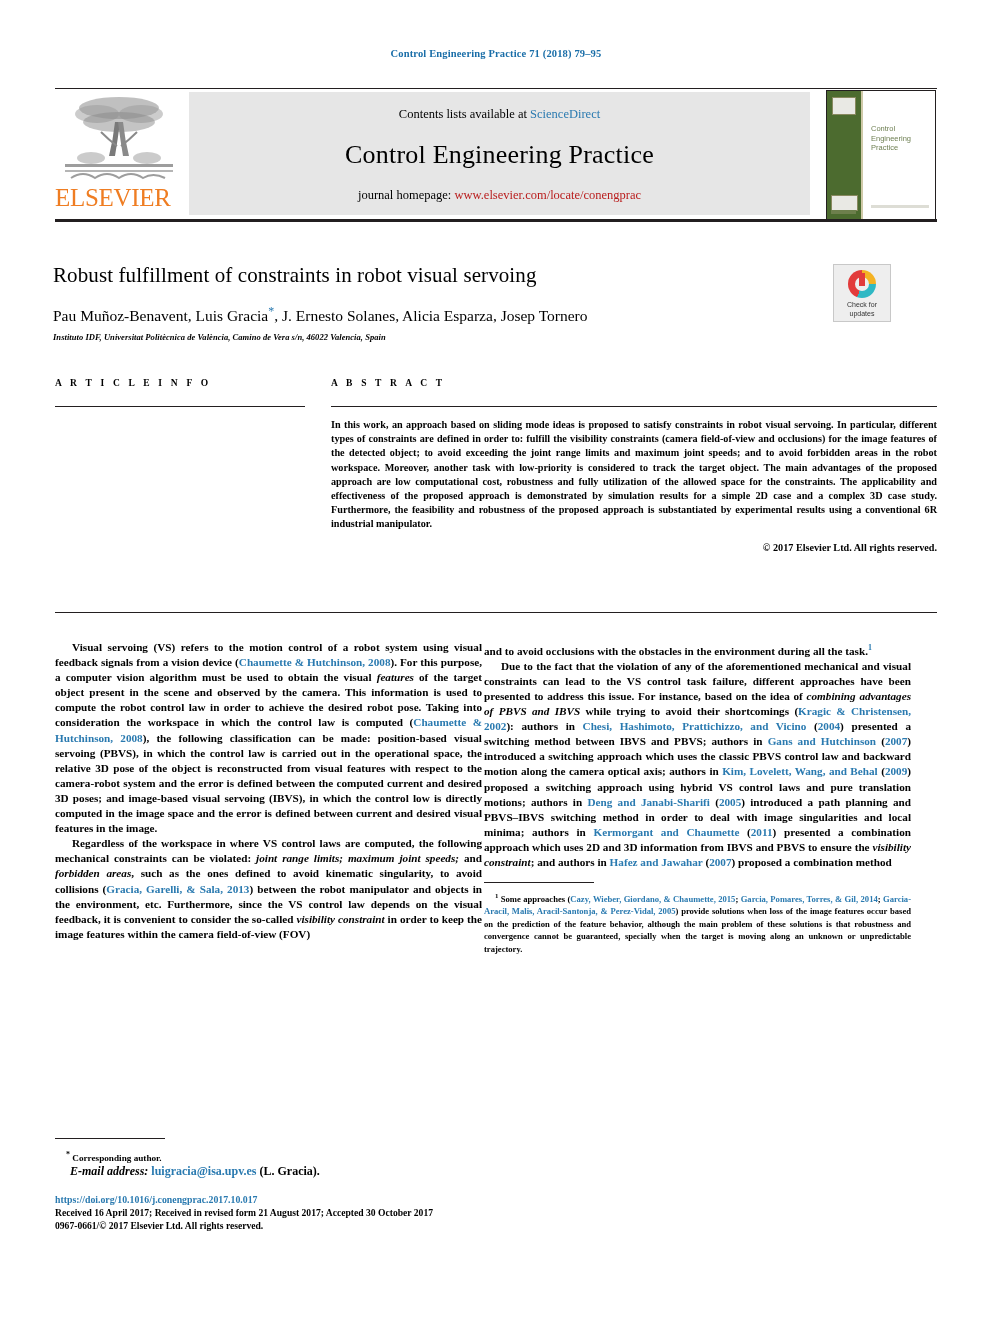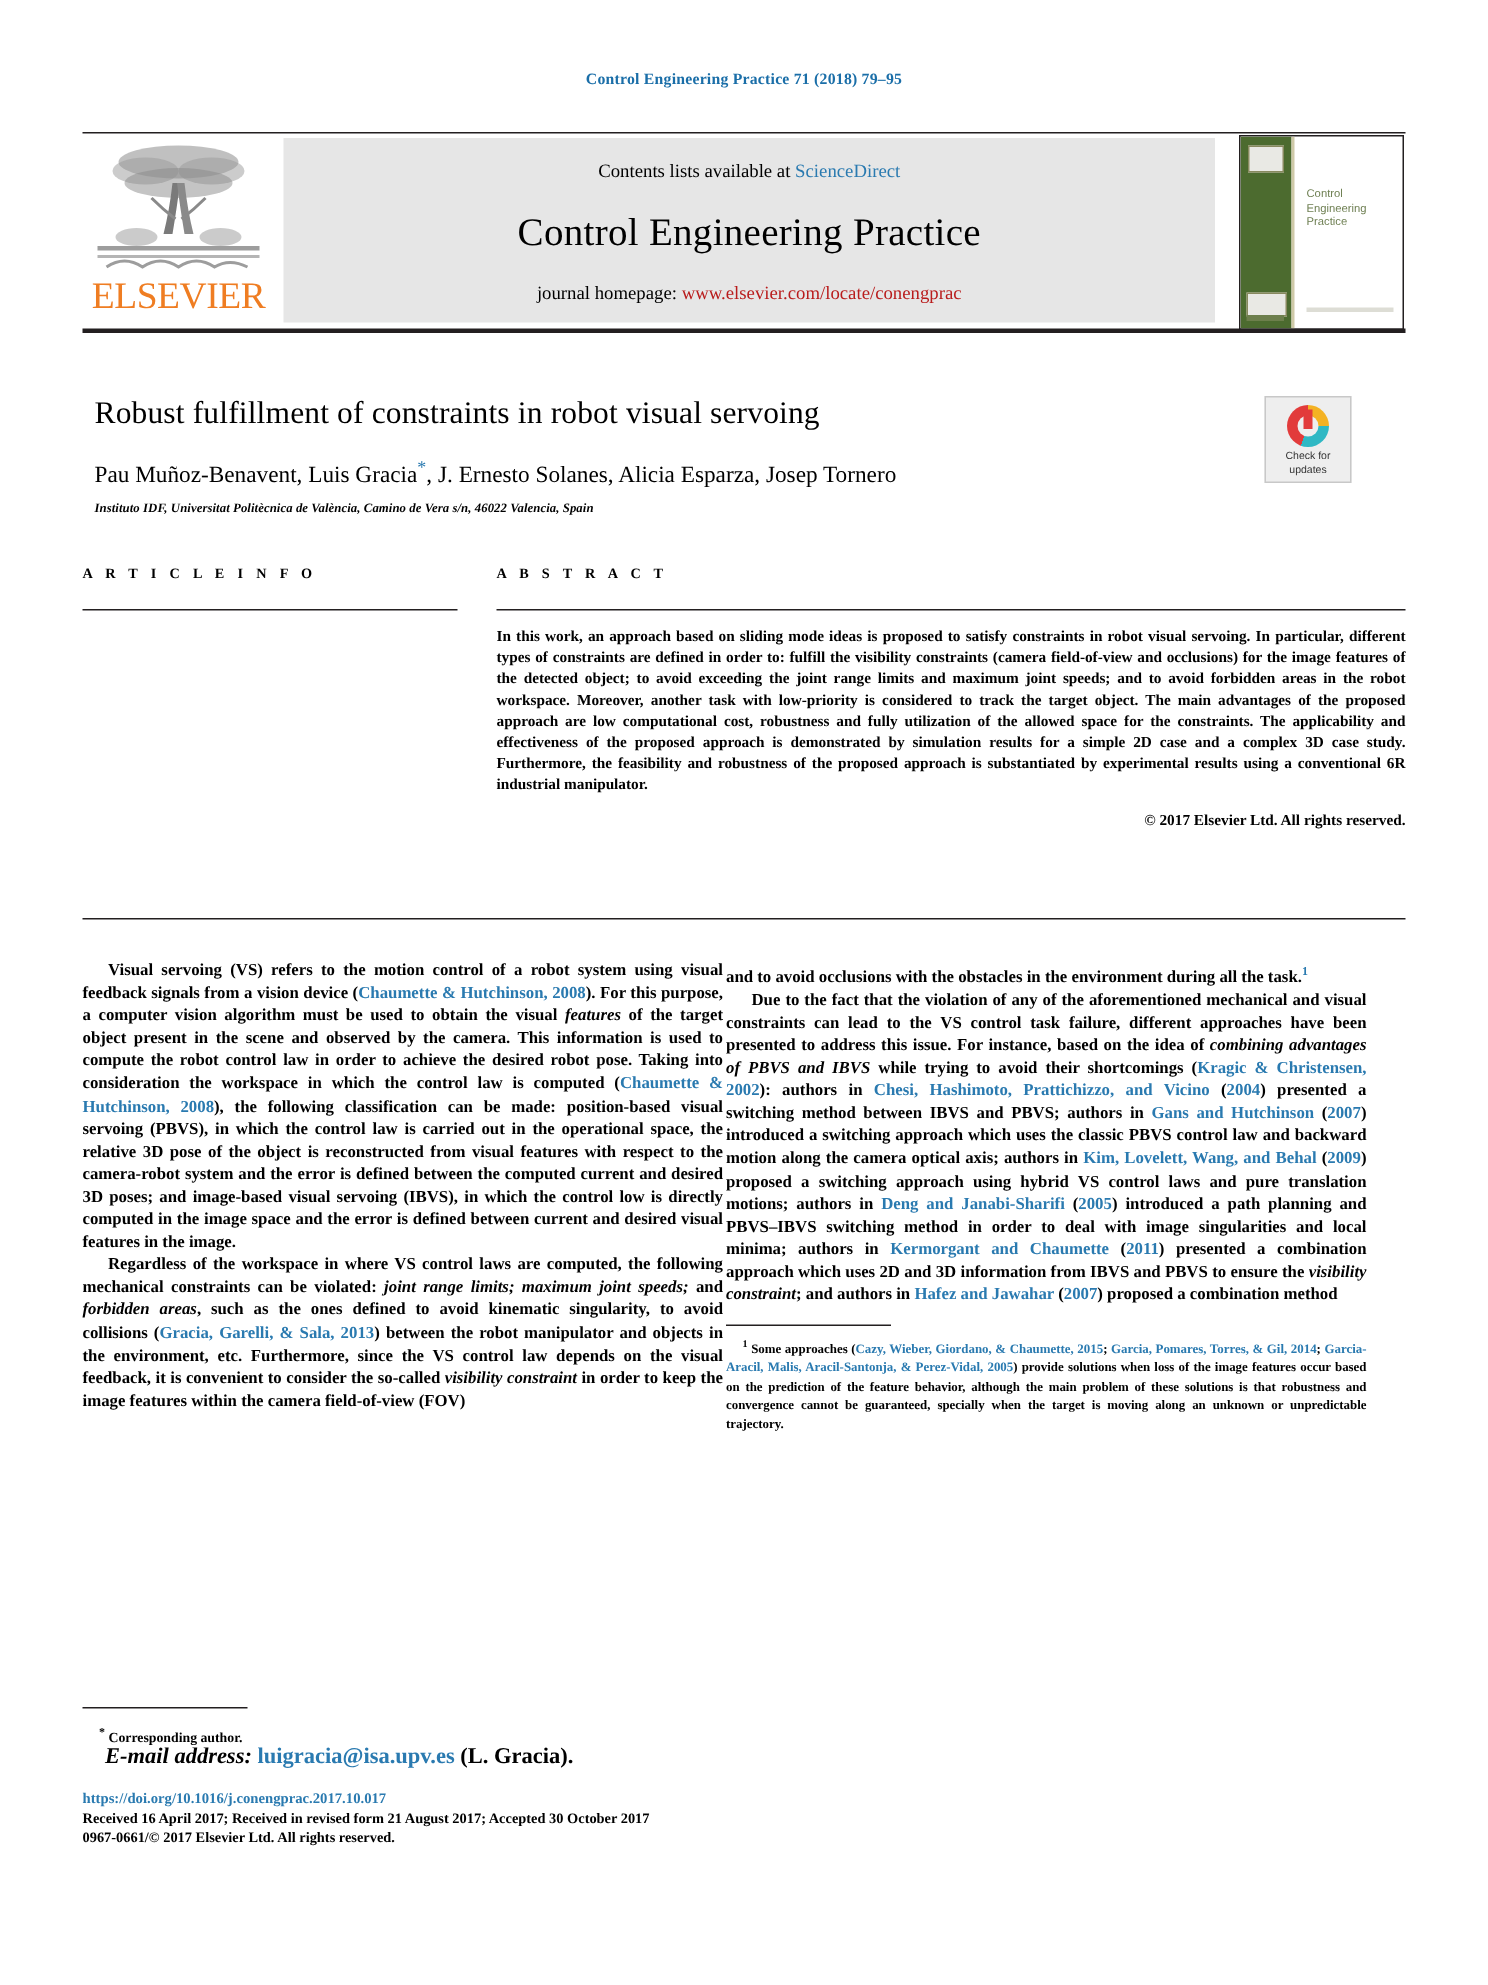--- a/index.html
+++ b/index.html
@@ -58,21 +58,21 @@
     position: absolute;
     left: 6px; top: 0px;
     width: 116px;
     height: 92px;
     overflow: hidden;
   }
   .elsevier-word {
     position: absolute;
     left: 0px; top: 92px;
     width: 128px;
-    text-align: center;
+    text-align: left;
     font-family: "Liberation Serif", serif;
     font-size: 25px;
     letter-spacing: -0.3px;
     color: #ef7d22;
     line-height: 28px;
   }
   .journal-band {
     position: absolute;
     left: 134px; top: 4px;
     width: 621px;
@@ -166,21 +166,21 @@
     position: absolute;
     left: 0; top: 131px;
     width: 882px;
     height: 3px;
     background: #231f20;
   }
 
   
   .title-block {
     position: absolute;
-    left: 63px; top: 262px;
+    left: 53px; top: 262px;
     width: 882px;
   }
   .paper-title {
     font-size: 21px;
     line-height: 26px;
     color: #000;
     margin: 0;
     font-weight: normal;
     letter-spacing: .1px;
   }
@@ -357,21 +357,21 @@
     margin-bottom: 9px;
   }
   .corr-line {
     font-size: 9.2px;
     line-height: 13px;
     font-weight: bold;
     text-indent: 11px;
   }
   .corr-line .star { vertical-align: super; font-size: 8px; }
   .email-line {
-    font-size: 15px;
+    font-size: 12px;
     line-height: 13px;
     font-weight: bold;
     text-indent: 15px;
   }
   .email-line .lbl { font-style: italic; }
   .email-line .mail { color: #2a7ab0; }
   .doi-line {
     margin-top: 16px;
     font-size: 9.8px;
     color: #2a7ab0;

